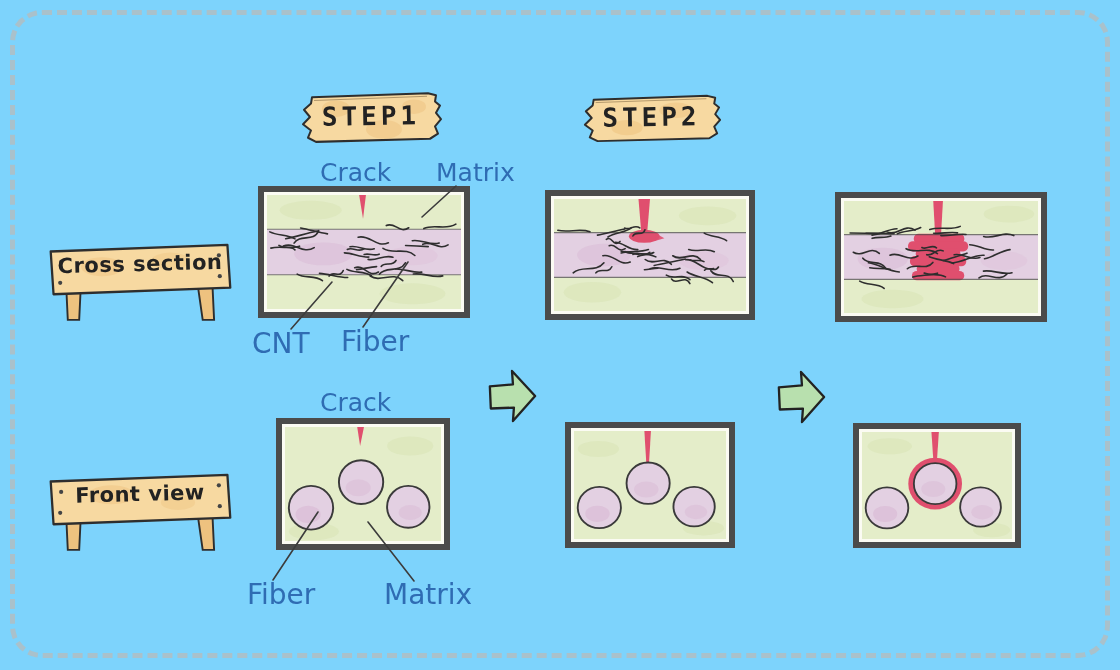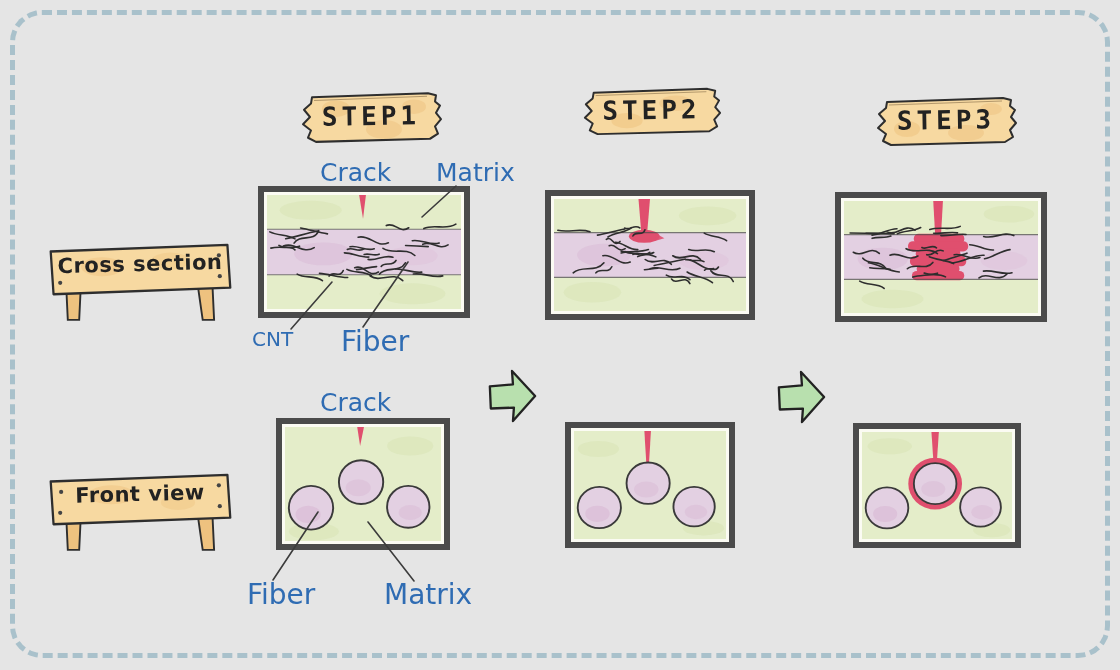--- a/index.html
+++ b/index.html
@@ -1,21 +1,21 @@
 <!DOCTYPE html>
 <html style="--matrix-green: #e4edc9; --fiber-purple: #e3d0e2; --crack-red: #e04f6e; --panel-border: #4b4b4b; --wood-tan: #f7d9a1; --wood-dark: #eec27f; --arrow-green: #b8e0ae; --label-blue: #2f6cb3; --ink: #2e2e2e; --frame-dash: #a9c1cb;"><head>
 <meta charset="utf-8">
 <style>
   :root{
     --matrix-green:#e4edc9; --fiber-purple:#e3d0e2; --crack-red:#e04f6e;
     --panel-border:#4b4b4b; --wood-tan:#f7d9a1; --wood-dark:#eec27f;
     --arrow-green:#b8e0ae; --label-blue:#2f6cb3; --ink:#2e2e2e; --frame-dash:#a9c1cb;
   }
   html,body{margin:0;padding:0;background:#fff;}
-  .canvas{position:relative;width:1120px;height:670px;background:#e5e5e5;overflow:hidden;
+  .canvas{position:relative;width:1120px;height:670px;background:#7dd3fc;overflow:hidden;
           font-family:"DejaVu Sans",sans-serif;}
   .frame{position:absolute;left:10px;top:10px;right:10px;bottom:12px;
          border:5px dashed var(--frame-dash);border-radius:32px;pointer-events:none;}
   .banner{position:absolute;}
   .banner svg{position:absolute;inset:0;width:100%;height:100%;}
   .banner-text{position:absolute;inset:0;display:flex;align-items:center;justify-content:center;
     font-family:"DejaVu Sans Mono",monospace;font-weight:700;font-size:26px;color:#222;
     letter-spacing:4px;transform:rotate(-1deg);padding-bottom:3px;}
   .sign{position:absolute;width:190px;height:84px;}
   .sign svg{position:absolute;inset:0;width:100%;height:100%;}
@@ -43,40 +43,30 @@
     <svg viewBox="0 0 150 56" preserveAspectRatio="none">
       <path d="M16,9 L132,5 L140,7 L139,13 L144,17 L140,24 L145,30 L139,37 L142,44 L134,49 L20,52 L12,48 L15,41 L7,35 L14,28 L8,21 L15,15 Z" fill="var(--wood-tan)" stroke="var(--ink)" stroke-width="2" stroke-linejoin="round"></path>
       <ellipse cx="40" cy="20" rx="14" ry="8" fill="var(--wood-dark)" opacity=".55"></ellipse>
       <ellipse cx="88" cy="40" rx="18" ry="9" fill="var(--wood-dark)" opacity=".5"></ellipse>
       <ellipse cx="118" cy="18" rx="12" ry="7" fill="var(--wood-dark)" opacity=".5"></ellipse>
       <path d="M18,12 L131,8" stroke="#6b5434" stroke-width="1" opacity=".5" fill="none"></path>
     </svg>
     <span class="banner-text">STEP1</span>
   </div>
 
-  <div class="banner" style="left:578px;top:84px;width:147px;height:54px">
+  <div class="banner" style="left:578px;top:91px;width:147px;height:54px">
     <svg viewBox="0 0 150 56" preserveAspectRatio="none">
       <path d="M16,9 L132,5 L140,7 L139,13 L144,17 L140,24 L145,30 L139,37 L142,44 L134,49 L20,52 L12,48 L15,41 L7,35 L14,28 L8,21 L15,15 Z" fill="var(--wood-tan)" stroke="var(--ink)" stroke-width="2" stroke-linejoin="round"></path>
       <ellipse cx="50" cy="38" rx="16" ry="8" fill="var(--wood-dark)" opacity=".55"></ellipse>
       <ellipse cx="100" cy="20" rx="17" ry="8" fill="var(--wood-dark)" opacity=".5"></ellipse>
       <path d="M18,12 L131,8" stroke="#6b5434" stroke-width="1" opacity=".5" fill="none"></path>
     </svg>
     <span class="banner-text">STEP2</span>
   </div>
 
-  <div class="banner" style="left:871px;top:93px;width:150px;height:56px">
-    <svg viewBox="0 0 150 56" preserveAspectRatio="none">
-      <path d="M16,9 L132,5 L140,7 L139,13 L144,17 L140,24 L145,30 L139,37 L142,44 L134,49 L20,52 L12,48 L15,41 L7,35 L14,28 L8,21 L15,15 Z" fill="var(--wood-tan)" stroke="var(--ink)" stroke-width="2" stroke-linejoin="round"></path>
-      <ellipse cx="36" cy="36" rx="13" ry="8" fill="var(--wood-dark)" opacity=".55"></ellipse>
-      <ellipse cx="95" cy="40" rx="18" ry="8" fill="var(--wood-dark)" opacity=".5"></ellipse>
-      <ellipse cx="120" cy="16" rx="11" ry="6" fill="var(--wood-dark)" opacity=".5"></ellipse>
-      <path d="M18,12 L131,8" stroke="#6b5434" stroke-width="1" opacity=".5" fill="none"></path>
-    </svg>
-    <span class="banner-text">STEP3</span>
-  </div>
 
   <div class="sign" style="left:45px;top:238px">
     <svg viewBox="0 0 200 88">
       <polygon points="22,44 38,44 36,86 24,86" fill="var(--wood-dark)" stroke="var(--ink)" stroke-width="2"></polygon>
       <polygon points="160,44 176,44 178,86 166,86" fill="var(--wood-dark)" stroke="var(--ink)" stroke-width="2"></polygon>
       <path d="M6,14 L192,7 L195,52 L9,59 Z" fill="var(--wood-tan)" stroke="var(--ink)" stroke-width="2.4" stroke-linejoin="round"></path>
       <ellipse cx="60" cy="30" rx="22" ry="10" fill="var(--wood-dark)" opacity=".45"></ellipse>
       <ellipse cx="132" cy="24" rx="20" ry="9" fill="var(--wood-dark)" opacity=".4"></ellipse>
       <circle cx="17" cy="25" r="2.2" fill="#444"></circle>
         <circle cx="16" cy="47" r="2.2" fill="#444"></circle>
@@ -309,18 +299,18 @@
   <svg class="overlay" width="1120" height="670">
     <line class="leader" x1="456" y1="186" x2="422" y2="217"></line>
     <line class="leader" x1="332" y1="282" x2="291" y2="329"></line>
     <line class="leader" x1="408" y1="262" x2="363" y2="327"></line>
     <line class="leader" x1="318" y1="512" x2="273" y2="580"></line>
     <line class="leader" x1="368" y1="522" x2="414" y2="581"></line>
   </svg>
 
   <span class="blue-label" style="left:320px;top:158px;font-size:25px">Crack</span>
   <span class="blue-label" style="left:436px;top:158px;font-size:25px">Matrix</span>
-  <span class="blue-label" style="left:252px;top:327px;font-size:20px">CNT</span>
+  <span class="blue-label" style="left:252px;top:327px;font-size:28px">CNT</span>
   <span class="blue-label" style="left:341px;top:325px;font-size:28px">Fiber</span>
   <span class="blue-label" style="left:320px;top:388px;font-size:25px">Crack</span>
   <span class="blue-label" style="left:247px;top:578px;font-size:28px">Fiber</span>
   <span class="blue-label" style="left:384px;top:578px;font-size:28px">Matrix</span>
 </div>
 
 </body></html>

